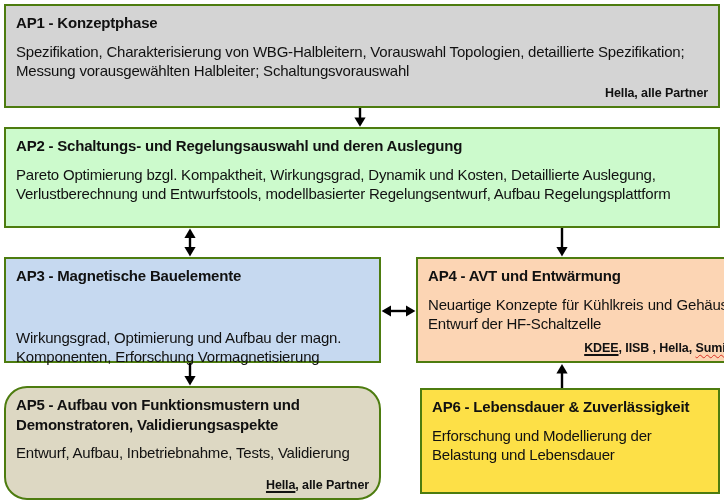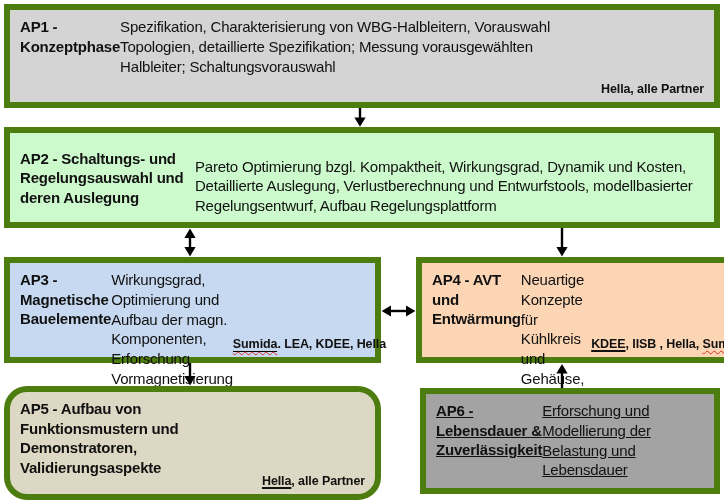--- a/index.html
+++ b/index.html
@@ -8,23 +8,23 @@
     width: 724px;
     height: 503px;
     background: #ffffff;
     font-family: "Liberation Sans", sans-serif;
     color: #111111;
     overflow: hidden;
   }
   .box {
     position: absolute;
     box-sizing: border-box;
-    border: 6px solid #4d7c0f;
+    border: 2px solid #4d7c0f;
     display: flex;
-    flex-direction: row;
+    flex-direction: column;
     padding: 7px 10px 6px 10px;
   }
   .box .title {
     font-weight: bold;
     font-size: 15px;
     line-height: 1.3;
     letter-spacing: -0.2px;
     margin-bottom: 9px;
   }
   .box .body {
@@ -77,43 +77,44 @@
 <body>
 
 <div class="canvas">
 
   <section class="box" id="ap1" style="background: rgb(212, 212, 212);">
     <div class="title">AP1 - Konzeptphase</div>
     <div class="body">Spezifikation, Charakterisierung von WBG-Halbleitern, Vorauswahl Topologien, detaillierte Spezifikation; Messung vorausgewählten Halbleiter; Schaltungsvorauswahl</div>
     <div class="partners pinned"><span>Hella, alle Partner</span></div>
   </section>
 
-  <section class="box" id="ap2" style="background: rgb(204, 250, 204); align-items: flex-end;">
+  <section class="box" id="ap2" style="background: rgb(204, 250, 204);">
     <div class="title">AP2 - Schaltungs- und Regelungsauswahl und deren Auslegung</div>
     <div class="body">Pareto Optimierung bzgl. Kompaktheit, Wirkungsgrad, Dynamik und Kosten, Detaillierte Auslegung, Verlustberechnung und Entwurfstools, modellbasierter Regelungsentwurf, Aufbau Regelungsplattform</div>
   </section>
 
-  <section class="box" id="ap3" style="background: rgb(198, 217, 240);">
+  <section class="box" id="ap3" style="background: rgb(198, 217, 240); gap: 33px;">
     <div class="title">AP3 - Magnetische Bauelemente</div>
     <div class="body">Wirkungsgrad, Optimierung und Aufbau der magn. Komponenten, Erforschung Vormagnetisierung</div>
     <div class="partners pinned"><span class="u sq">Sumida</span><span>. LEA, KDEE, Hella</span></div>
   </section>
 
   <section class="box" id="ap4" style="background: rgb(252, 213, 180);">
     <div class="title">AP4 - AVT und Entwärmung</div>
     <div class="body">Neuartige Konzepte für Kühlkreis und Gehäuse, Entwurf der HF-Schaltzelle</div>
     <div class="partners pinned"><span class="u">KDEE</span><span>, IISB , Hella, </span><span class="sq">Sumida</span></div>
   </section>
 
   <section class="box" id="ap5" style="background: rgb(221, 216, 195); border-radius: 23px;">
     <div class="title">AP5 - Aufbau von Funktionsmustern und Demonstratoren, Validierungsaspekte</div>
+    <div class="body">Entwurf, Aufbau, Inbetriebnahme, Tests, Validierung</div>
     <div class="partners pinned"><span class="u">Hella</span><span>, alle Partner</span></div>
   </section>
 
-  <section class="box" id="ap6" style="background: #a3a3a3; text-decoration: underline;">
+  <section class="box" id="ap6" style="background: #fde047;">
     <div class="title">AP6 - Lebensdauer &amp; Zuverlässigkeit</div>
     <div class="body">Erforschung und Modellierung der Belastung und Lebensdauer</div>
   </section>
 
   <svg class="arrow-layer" viewBox="0 0 724 503" aria-hidden="true">
     <g>
       <line x1="360" y1="108" x2="360" y2="119"></line>
       <polygon points="354.4,117.5 365.6,117.5 360,126.8"></polygon>
     </g>
     <g>

